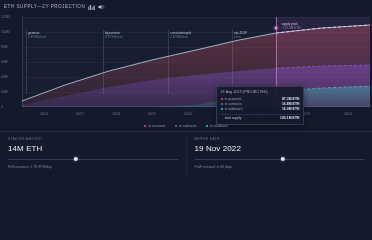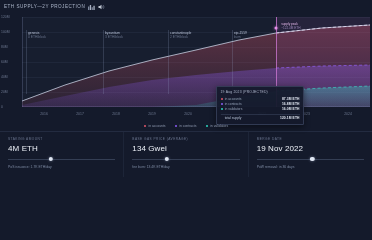--- a/index.html
+++ b/index.html
@@ -309,37 +309,28 @@
     <div class="lgitem">
       <span class="lgdot" style="background:#2dd4bf"></span>
       <span class="lglab">in validators</span>
     </div>
   </div>
 
   <div class="controls">
 
     <div class="ctl">
       <div class="ctl-lab">STAKING AMOUNT</div>
-      <div class="ctl-val">4M ETH</div>
+      <div class="ctl-val">14M ETH</div>
       <div class="slider">
         <div class="strack"></div>
         <div class="sknob" style="left:40%"></div>
       </div>
       <div class="ctl-sub">PoS issuance: 1.7K ETH/day</div>
     </div>
 
-    <div class="ctl">
-      <div class="ctl-lab">BASE GAS PRICE (AVERAGE)</div>
-      <div class="ctl-val">134 Gwei</div>
-      <div class="slider">
-        <div class="strack"></div>
-        <div class="sknob" style="left:32%"></div>
-      </div>
-      <div class="ctl-sub">fee burn: 13.4K ETH/day</div>
-    </div>
 
     <div class="ctl">
       <div class="ctl-lab">MERGE DATE</div>
       <div class="ctl-val">19 Nov 2022</div>
       <div class="slider">
         <div class="strack"></div>
         <div class="sknob" style="left:52%"></div>
       </div>
       <div class="ctl-sub">PoW removal: in 36 days</div>
     </div>

